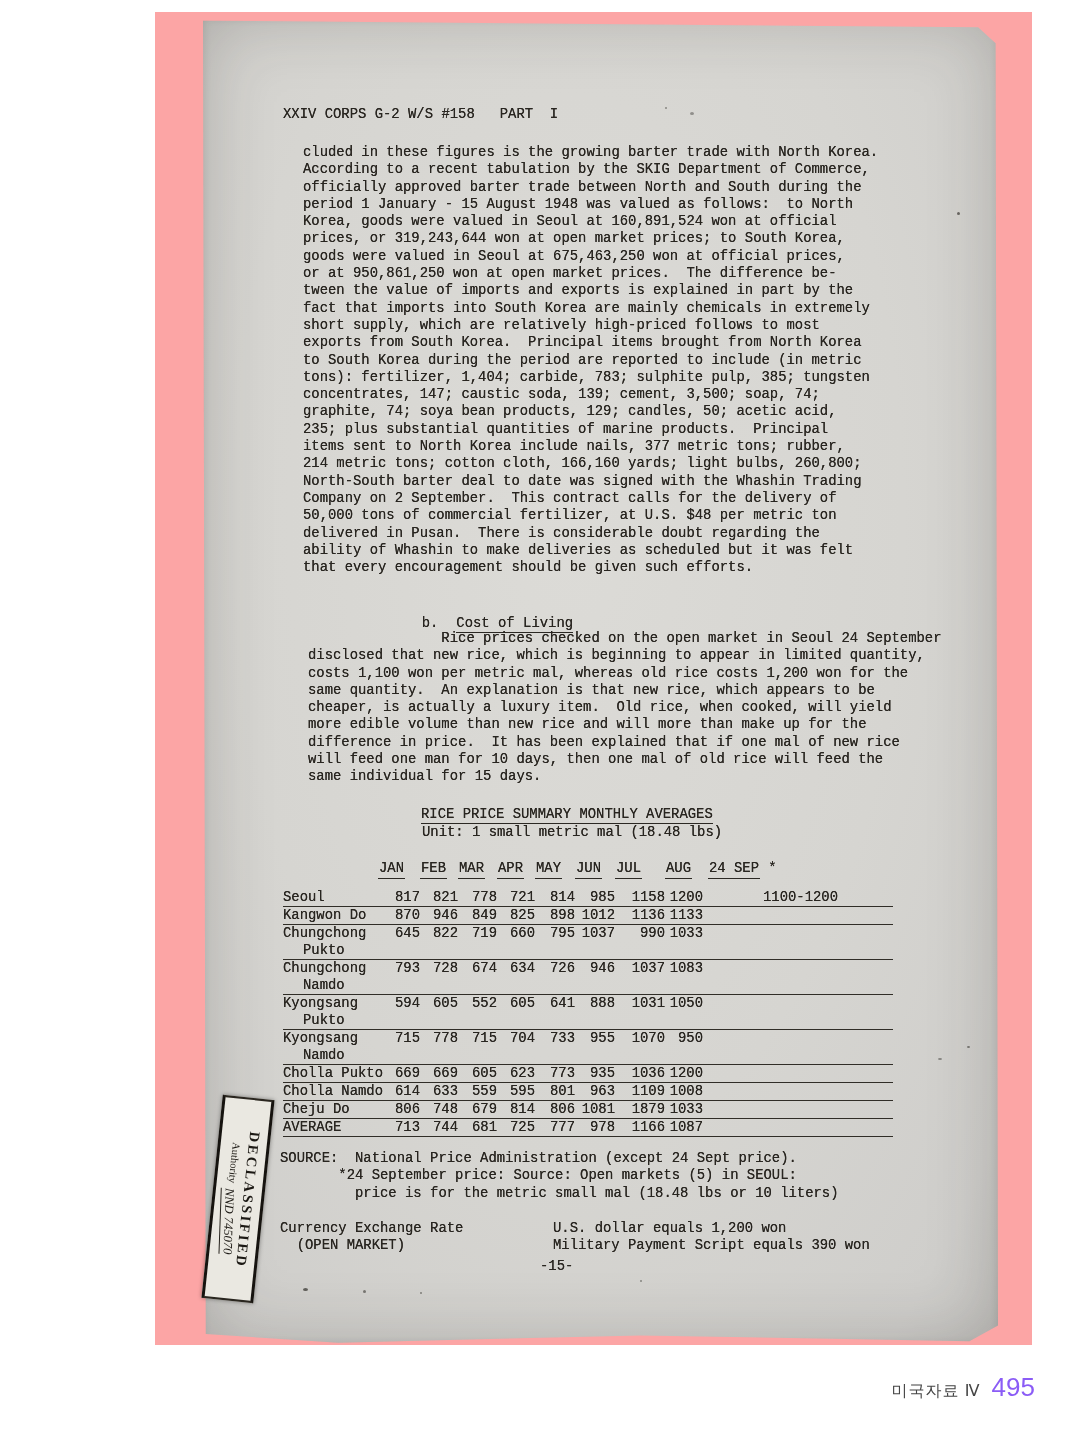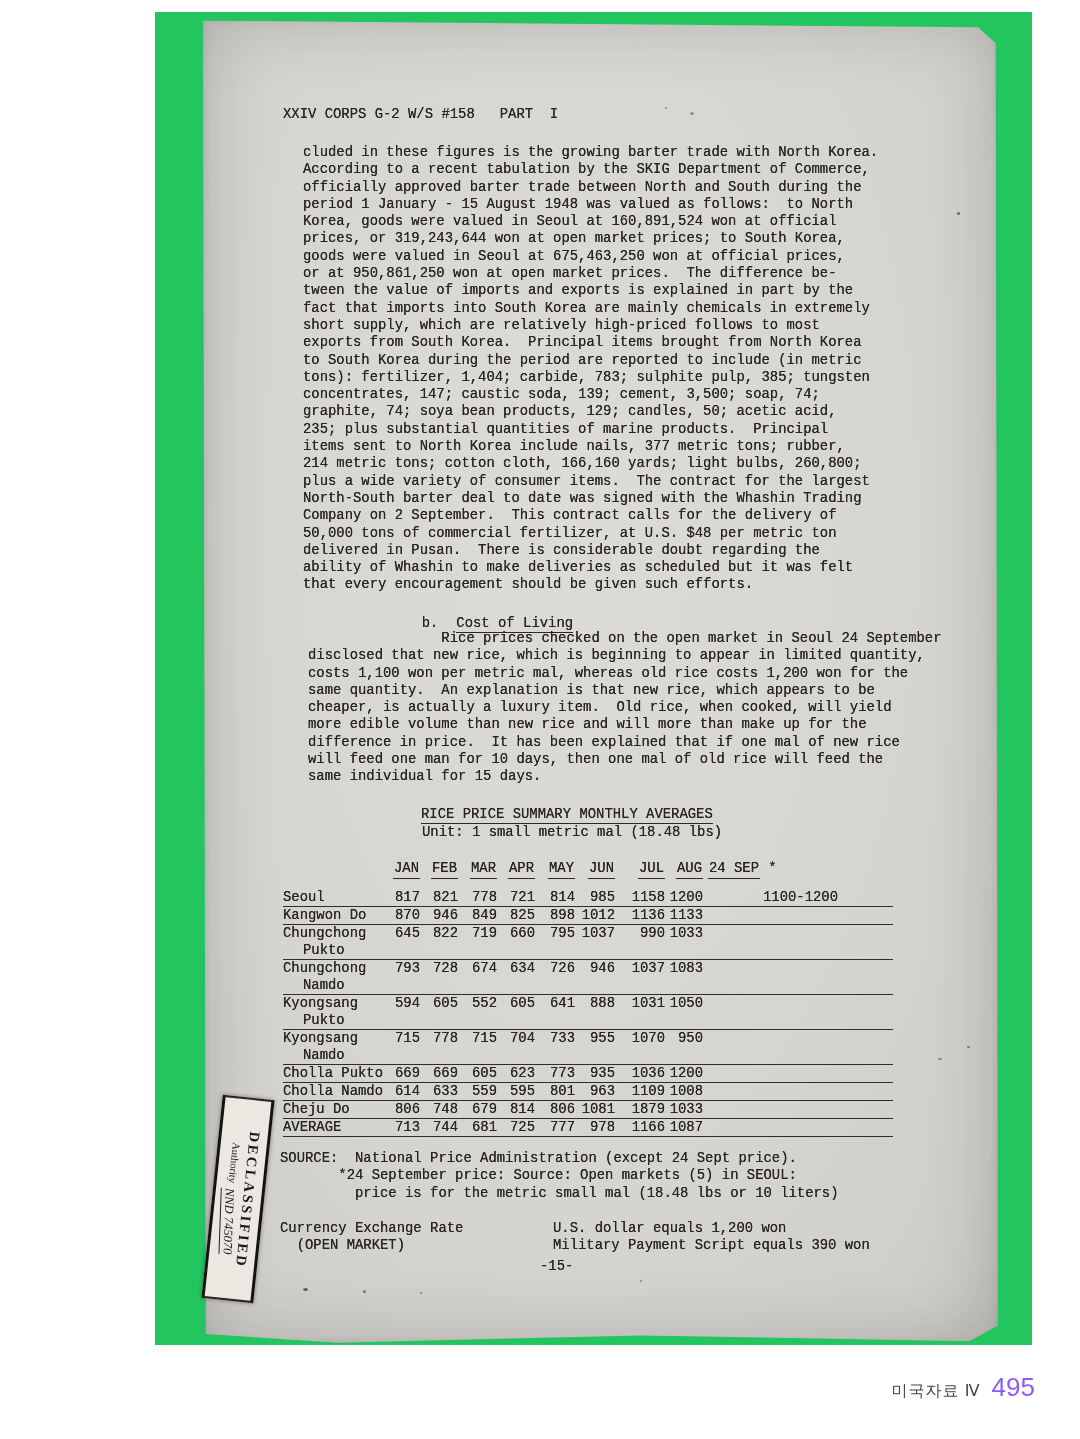--- a/index.html
+++ b/index.html
@@ -1,19 +1,19 @@
 <!DOCTYPE html>
 <html><head>
 <meta charset="utf-8">
 <style>
   html,body{margin:0;padding:0;background:#ffffff;}
   .canvas{position:relative;width:1080px;height:1439px;background:#ffffff;overflow:hidden;
           font-family:"Liberation Mono","DejaVu Sans Mono",monospace;}
   
-  .photo{position:absolute;left:155px;top:12px;width:877px;height:1333px;background:#22c55e;overflow:hidden;}
+  .photo{position:absolute;left:155px;top:12px;width:877px;height:1333px;background:#fca5a5;overflow:hidden;}
   .paper{position:absolute;left:48px;top:6px;width:795px;height:1326px;
          background:
            radial-gradient(ellipse at 46% 38%, #dcdbd7 0%, #d6d5d1 55%, #cfcecb 88%, #c6c5c2 100%);
          clip-path:polygon(0% 0.2%, 97.5% 0.7%, 99.7% 1.9%, 100% 98.6%, 96.4% 99.8%, 55% 99.35%, 17% 99.9%, 0.35% 99.25%);
          box-shadow:inset 0 0 70px rgba(40,38,34,.22), inset 0 0 8px rgba(40,38,34,.15);}
   .ink{color:#282520;text-shadow:0 0 .6px rgba(40,36,30,.9);}
   .abs{position:absolute;}
   .tline{white-space:pre;height:17.3px;line-height:17.3px;}
   .para,.doc-header,.tbl-title,.tbl-subtitle,.section-head,.source-block,.cur,.page-num,
   .tbl-header,.tbl-body{font-size:13.9px;line-height:17.3px;}
@@ -22,21 +22,21 @@
   .p1{left:100px;top:126px;}
   .section-head{left:152px;top:580px;white-space:pre;}
   .sec-prefix{margin-right:18px;}
   .p2{left:77px;top:612px;margin-left:28px;}
   .tbl-title{left:218px;top:788px;white-space:pre;}
   .tbl-subtitle{left:219px;top:806px;white-space:pre;}
   
   .tbl-header,.trow{display:grid;grid-template-columns:95px 42px 38px 39px 38px 40px 40px 50px 38px 1fr;width:610px;}
   .tbl-header{left:80px;top:842px;}
   .tbl-body{left:80px;top:871px;width:610px;}
-  .hcell{text-align:right;white-space:pre;}
+  .hcell{text-align:left;white-space:pre;}
   .hcell .underline{display:inline-block;padding:0 1px 1px 1px;}
   .hcell.last{text-align:left;padding-left:5px;}
   .trow{border-bottom:1px solid #302d27;line-height:17px;}
   .lcell div{white-space:pre;line-height:17px;}
   .lcell .l2{padding-left:20px;}
   .vcell{text-align:right;white-space:pre;line-height:17px;}
   .vcell.last{text-align:center;padding-left:5px;}
   .source-block{left:77px;top:1132px;}
   .cur-left{left:77px;top:1202px;}
   .cur-right{left:350px;top:1202px;}
@@ -81,21 +81,20 @@
           <div class="tline">fact that imports into South Korea are mainly chemicals in extremely</div>
           <div class="tline">short supply, which are relatively high-priced follows to most</div>
           <div class="tline">exports from South Korea.  Principal items brought from North Korea</div>
           <div class="tline">to South Korea during the period are reported to include (in metric</div>
           <div class="tline">tons): fertilizer, 1,404; carbide, 783; sulphite pulp, 385; tungsten</div>
           <div class="tline">concentrates, 147; caustic soda, 139; cement, 3,500; soap, 74;</div>
           <div class="tline">graphite, 74; soya bean products, 129; candles, 50; acetic acid,</div>
           <div class="tline">235; plus substantial quantities of marine products.  Principal</div>
           <div class="tline">items sent to North Korea include nails, 377 metric tons; rubber,</div>
           <div class="tline">214 metric tons; cotton cloth, 166,160 yards; light bulbs, 260,800;</div>
-          <div class="tline">plus a wide variety of consumer items.  The contract for the largest</div>
           <div class="tline">North-South barter deal to date was signed with the Whashin Trading</div>
           <div class="tline">Company on 2 September.  This contract calls for the delivery of</div>
           <div class="tline">50,000 tons of commercial fertilizer, at U.S. $48 per metric ton</div>
           <div class="tline">delivered in Pusan.  There is considerable doubt regarding the</div>
           <div class="tline">ability of Whashin to make deliveries as scheduled but it was felt</div>
           <div class="tline">that every encouragement should be given such efforts.</div>
         </div>
 
       <div class="abs section-head">
         <span class="sec-prefix">b.</span><span class="underline">Cost of Living</span>

